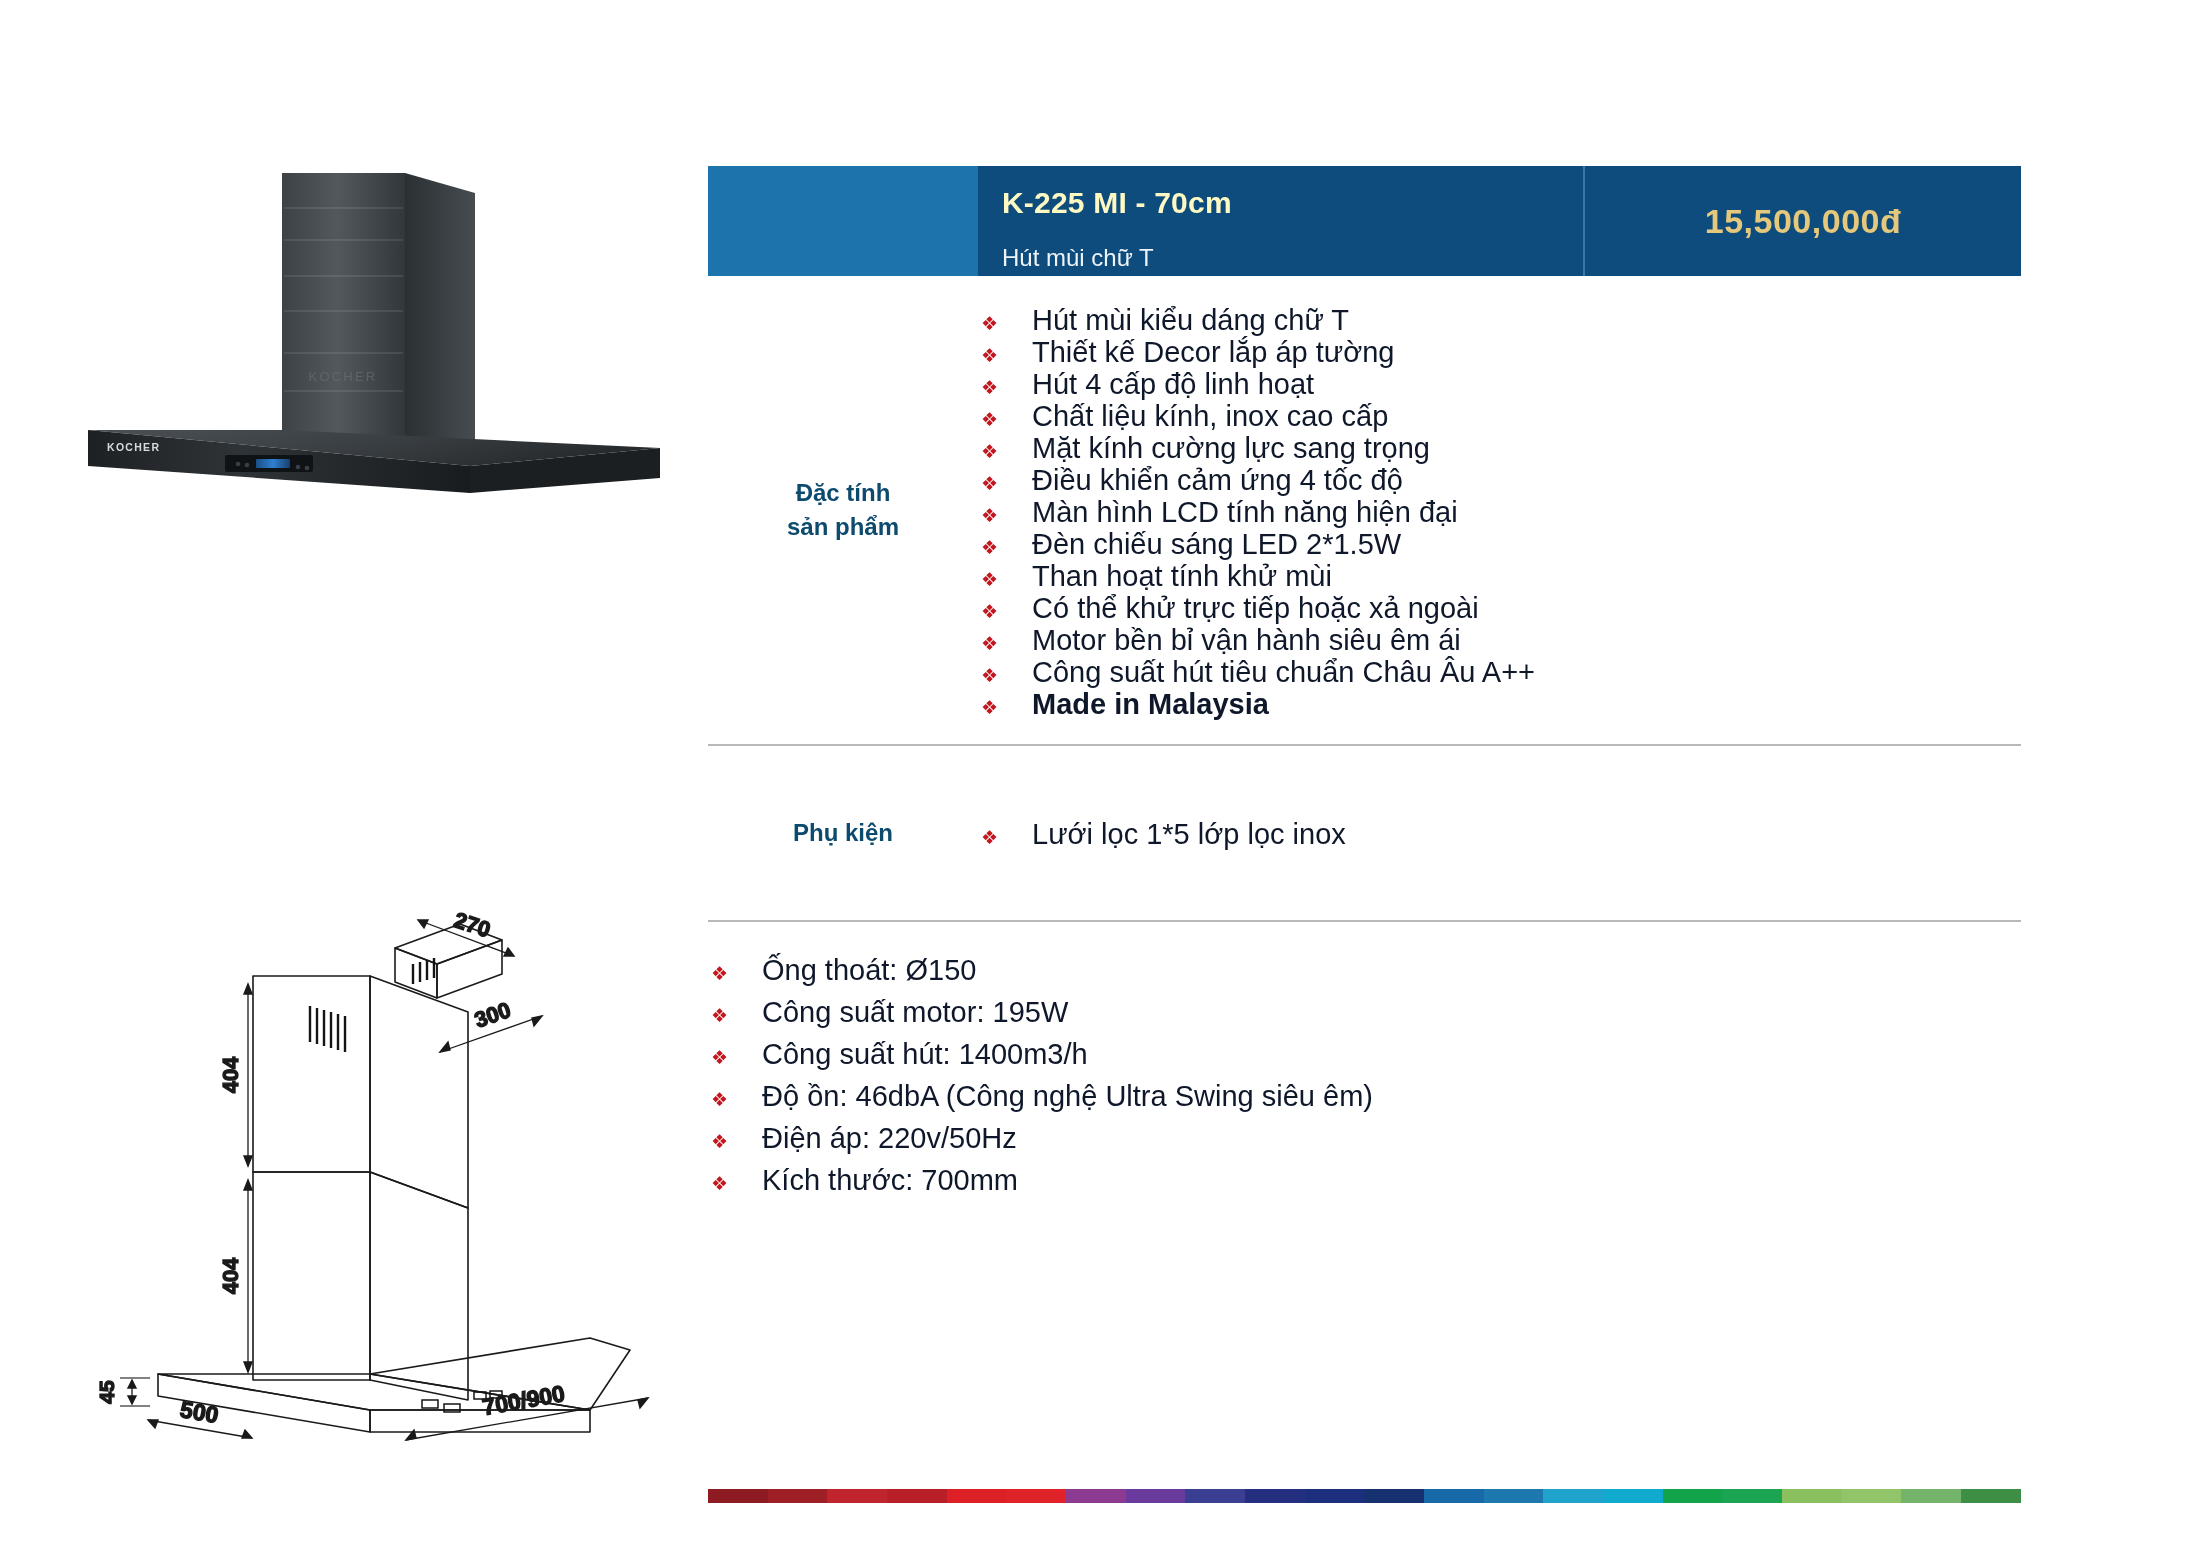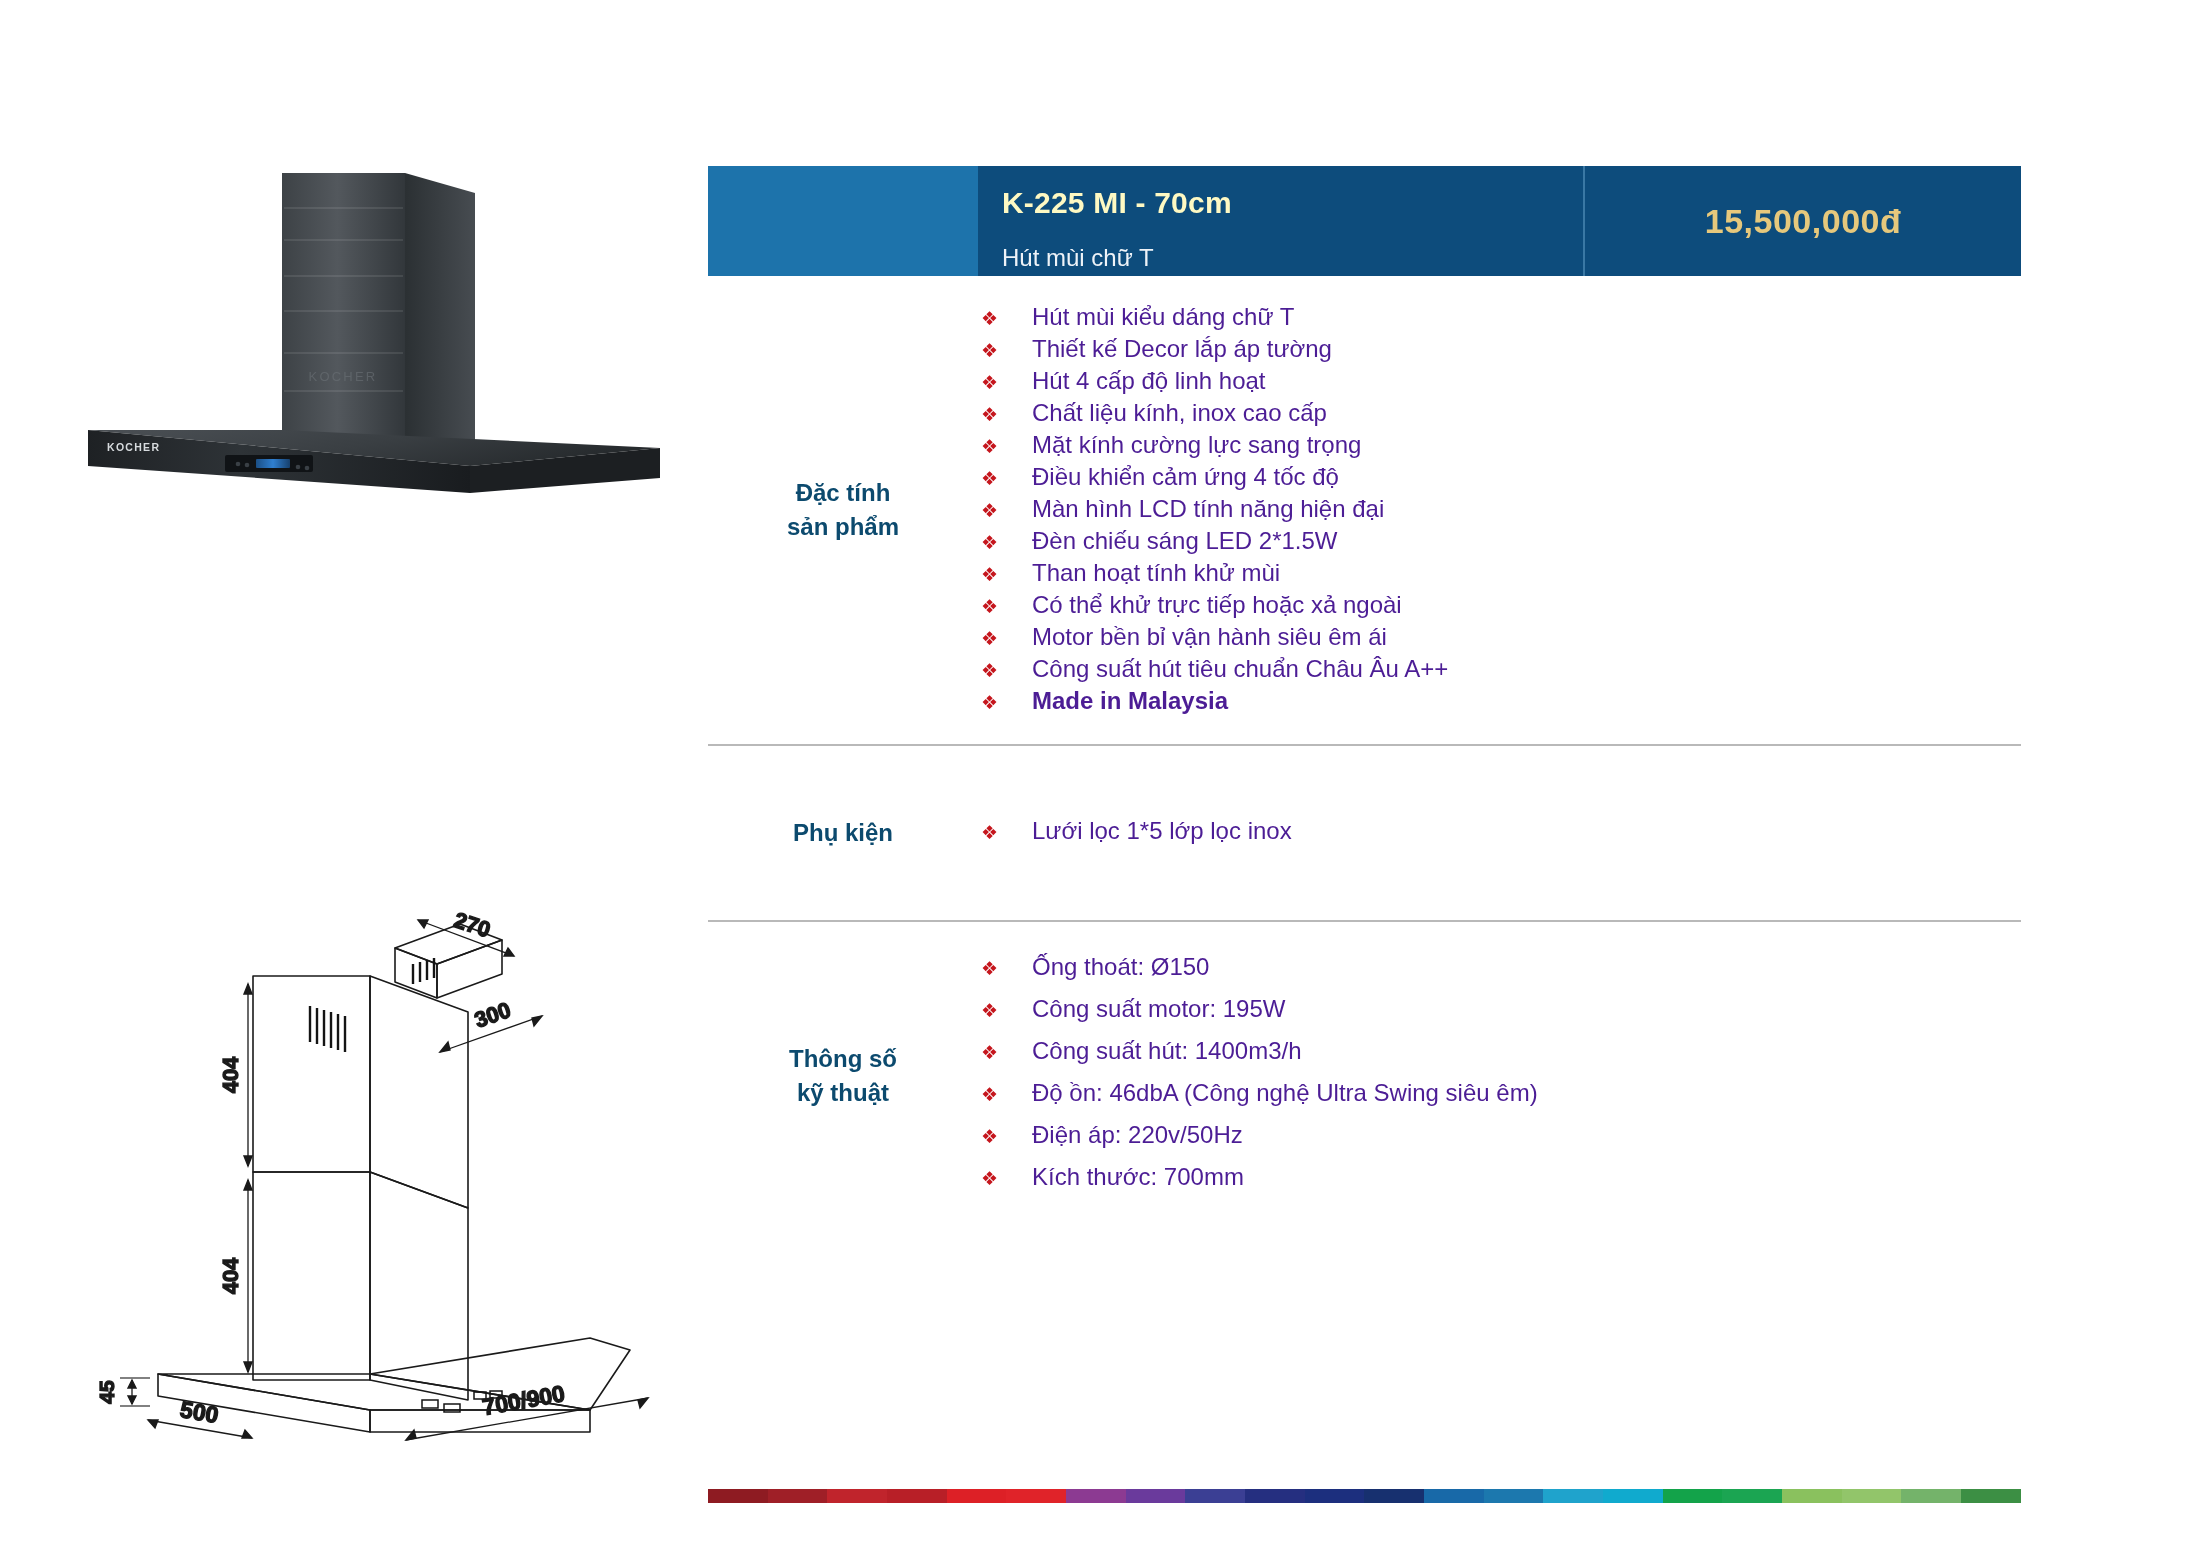--- a/index.html
+++ b/index.html
@@ -129,22 +129,22 @@
     width: 54px;
     flex: none;
     color: #c5161d;
     font-size: 19px;
     line-height: 1;
     text-align: left;
     padding-left: 3px;
     box-sizing: border-box;
   }
   .bullet-text {
-    font-size: 24px;
-    color: #4c1d95;
+    font-size: 29px;
+    color: #0f172a;
     line-height: 1.25;
     white-space: nowrap;
   }
   .bullet-text.is-strong { font-weight: bold; }
 
   #row-features  .row-body { padding-top: 26px; padding-bottom: 26px; }
   #row-accessory .row-body { padding-top: 70px; padding-bottom: 70px; }
   #row-technical .row-body { padding-top: 30px; padding-bottom: 26px; }
   #row-technical .bullet-line { height: 42px; }
   #row-accessory .bullet-line { height: 34px; }
@@ -389,24 +389,20 @@
     </div>
     <div class="row-body">
       <div class="bullet-line">
         <span class="bullet-mark">❖</span>
         <span class="bullet-text">Lưới lọc 1*5 lớp lọc inox</span>
       </div>
     </div>
   </div>
 
   <div class="spec-row" id="row-technical">
-    <div class="row-label">
-      <div>Thông số</div>
-      <div>kỹ thuật</div>
-    </div>
     <div class="row-body">
       <div class="bullet-line">
         <span class="bullet-mark">❖</span>
         <span class="bullet-text">Ống thoát: Ø150</span>
       </div>
       <div class="bullet-line">
         <span class="bullet-mark">❖</span>
         <span class="bullet-text">Công suất motor: 195W</span>
       </div>
       <div class="bullet-line">

